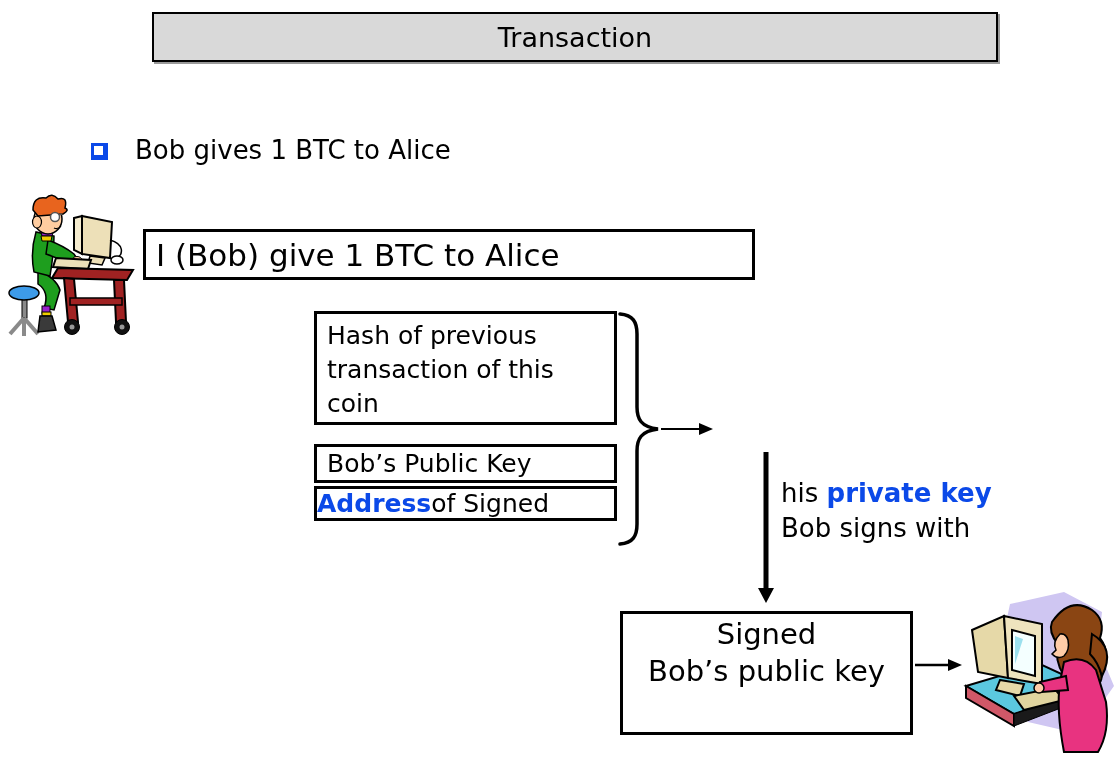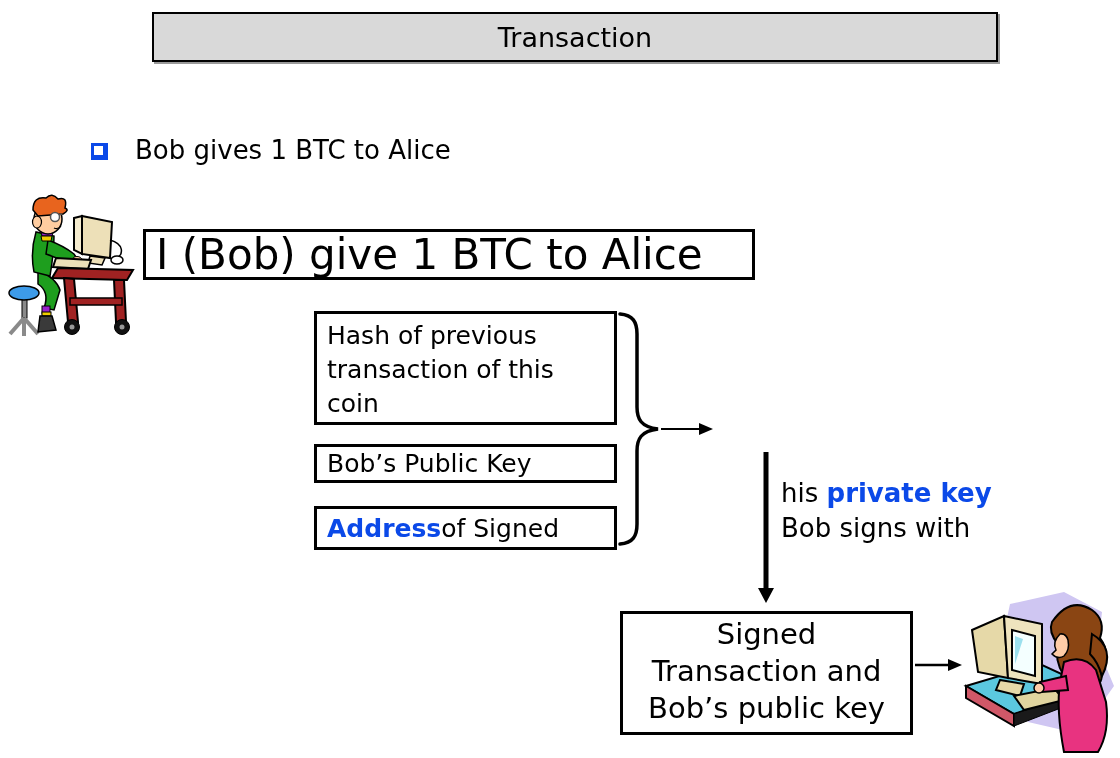--- a/index.html
+++ b/index.html
@@ -16,29 +16,29 @@
   }
   .bullet-row{position:absolute;left:44px;top:134px;display:flex;align-items:flex-start;margin-left:47px;}
   .bullet-sq{
     width:9px;height:9px;margin-top:9px;background:#fff;
     border-style:solid;border-width:3px 5px 5px 3px;
   }
   .bullet-text{margin-left:27px;font-size:26px;line-height:32px;}
   .msg-box{
     position:absolute;left:143px;top:229px;width:612px;height:51px;
     border:3px solid #000;box-sizing:border-box;display:flex;align-items:center;
-    font-size:42px;padding-left:10px;background:#fff;
+    font-size:31px;padding-left:10px;background:#fff;
   }
   .stack-box{
     position:absolute;left:314px;width:303px;border:3px solid #000;box-sizing:border-box;
     background:#fff;font-size:25px;
   }
   .box-a{top:311px;height:114px;line-height:34px;padding:5px 6px 16px 10px;}
   .box-b{top:444px;height:39px;display:flex;align-items:center;padding-left:10px;}
-  .box-c{top:506px;height:44px;display:flex;align-items:center;padding-left:10px;}
+  .box-c{top:486px;height:35px;display:flex;align-items:center;}
   .hash-box{
     position:absolute;left:712px;top:411px;width:108px;height:40px;
     border:3px solid #000;box-sizing:border-box;background:#fff;
     display:flex;align-items:center;justify-content:center;font-size:26px;
   }
   .sign-note{position:absolute;left:781px;top:476px;font-size:26px;line-height:35px;}
   .signed-box{
     position:absolute;left:620px;top:611px;width:293px;height:124px;
     border:3.5px solid #000;box-sizing:border-box;background:#fff;
     text-align:center;font-size:29px;line-height:37px;padding-top:2px;
@@ -148,21 +148,20 @@
   </div>
 
 
   <div class="sign-note">
     <div><span>his </span><span class="accent" style="color: rgb(11, 73, 232);">private key</span></div>
     <div>Bob signs with</div>
   </div>
 
   <div class="signed-box">
     <div>Signed</div>
-    <div>Transaction and</div>
     <div>Bob’s public key</div>
   </div>
 
   <svg class="clipart" style="left:952px;top:590px" width="166" height="168" viewBox="0 0 166 168">
     <polygon points="58,14 112,2 150,22 146,58 162,96 128,144 76,132 44,86 52,42" fill="#cfc6f2"></polygon>
 
     <g>
       <polygon points="14,96 88,74 140,98 62,124" fill="#5bc8df" stroke="#000" stroke-width="2"></polygon>
       <polygon points="14,96 62,124 62,136 14,108" fill="#d05868" stroke="#000" stroke-width="2"></polygon>
       <polygon points="62,124 140,98 140,106 62,136" fill="#1a1a1a" stroke="#000" stroke-width="1"></polygon>

